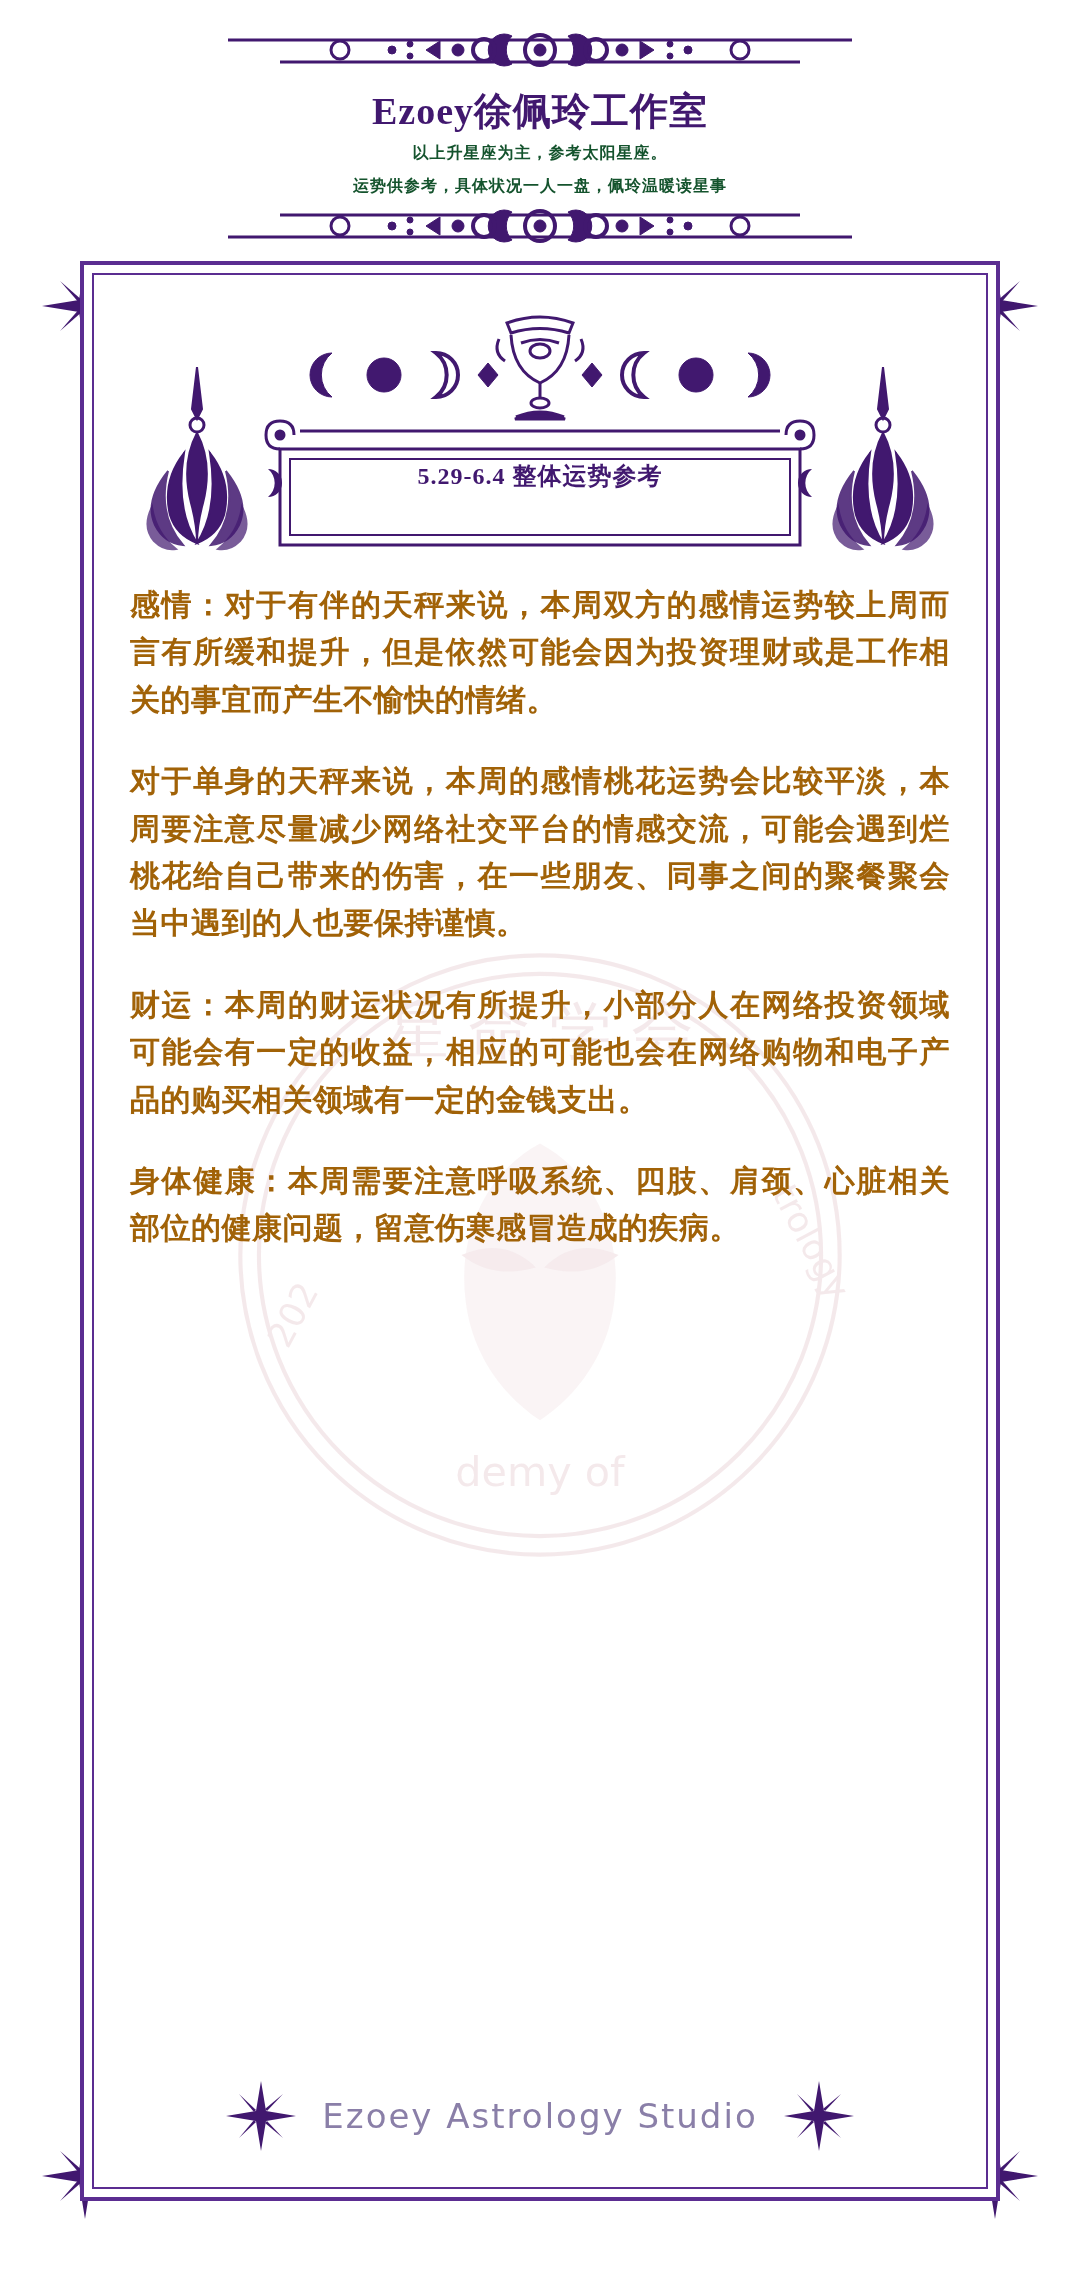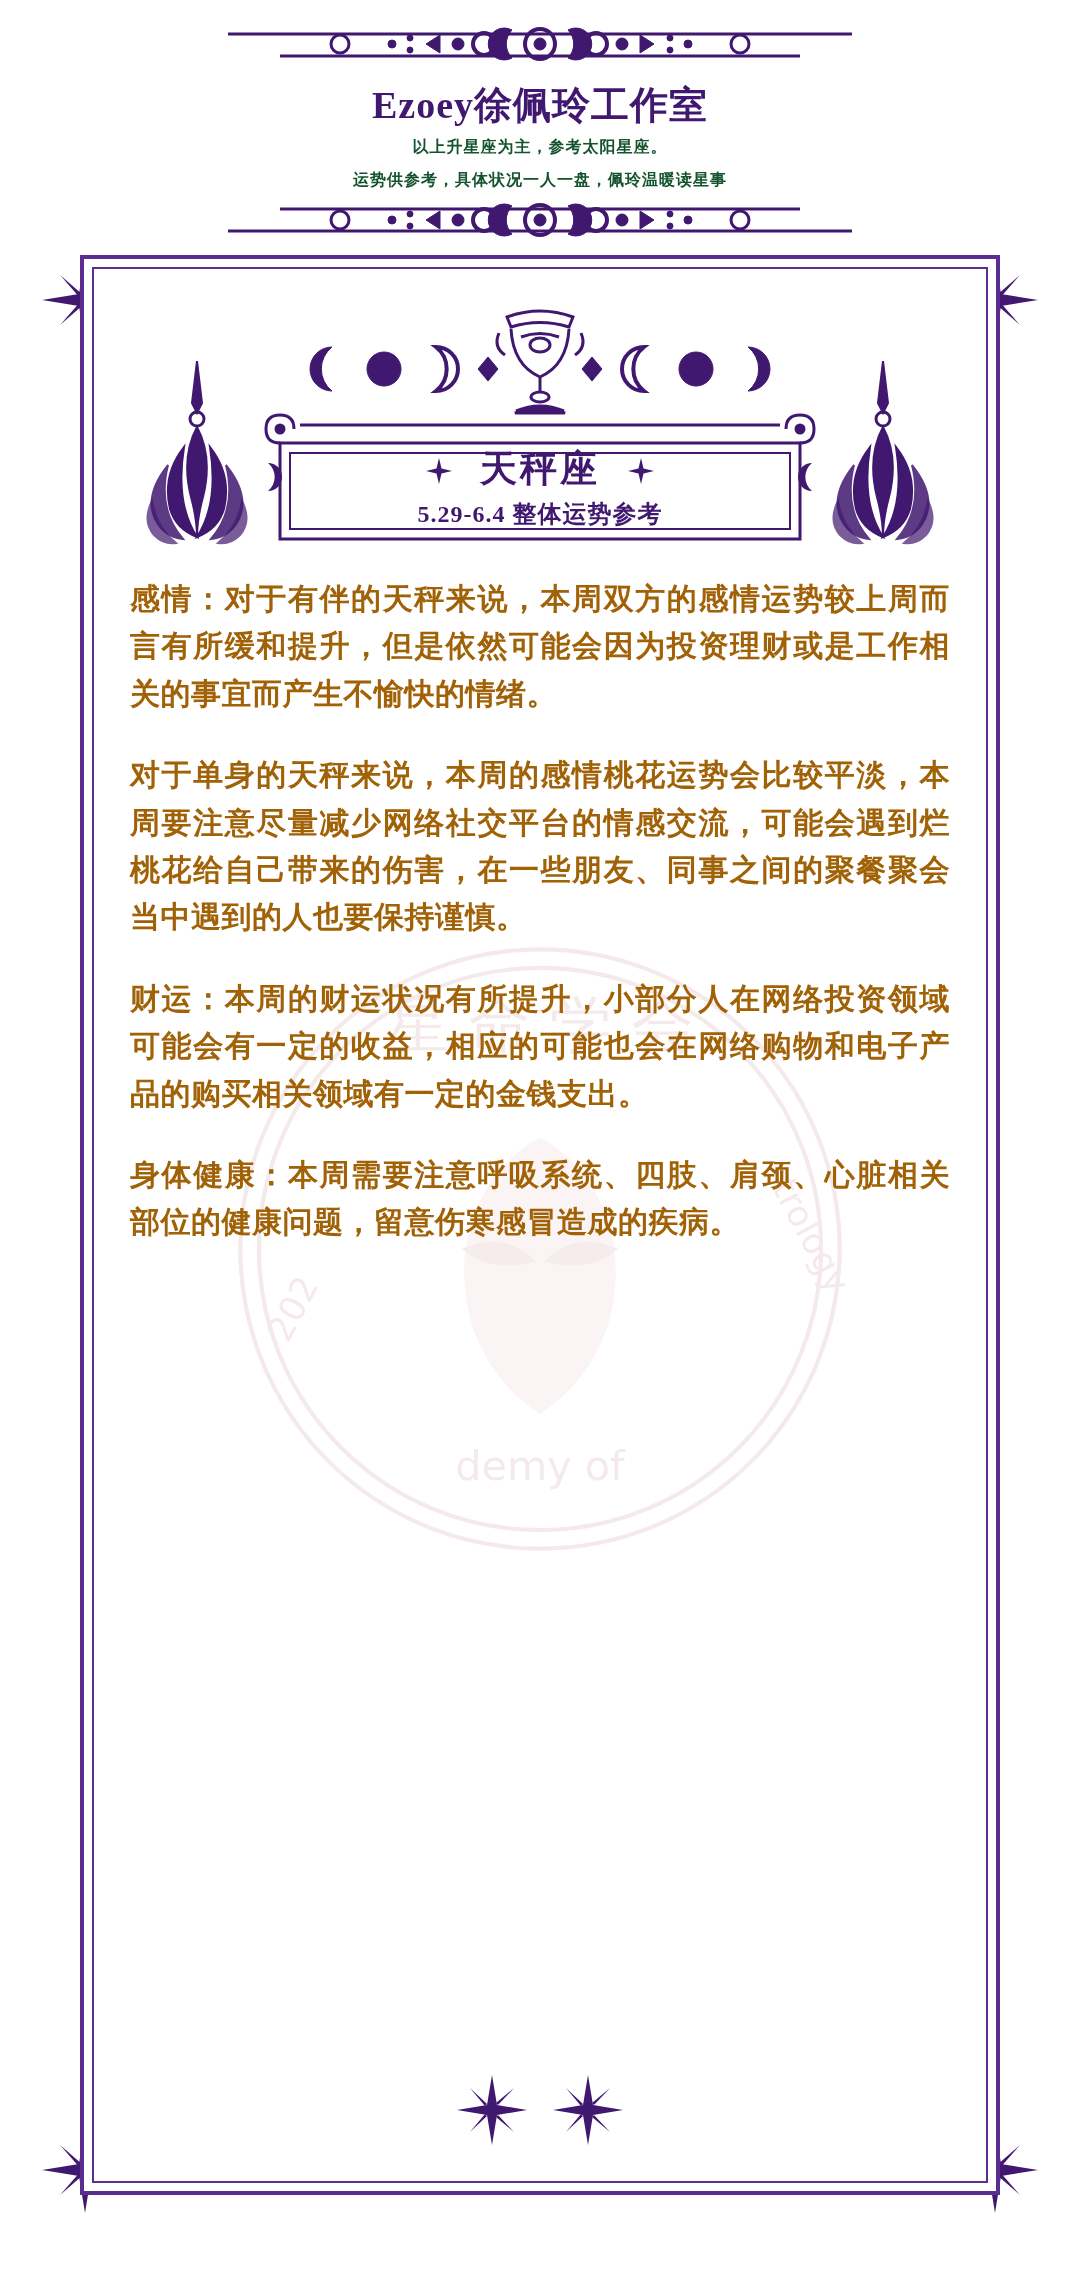--- a/index.html
+++ b/index.html
@@ -13,21 +13,21 @@
     height: 2274px;
     position: relative;
     font-family: "Liberation Serif", "DejaVu Serif", serif;
     color: #4b2080;
     overflow: hidden;
   }
 
   
   .header {
     width: 1080px;
-    padding-top: 22px;
+    padding-top: 28px;
     text-align: center;
   }
   .orn-divider {
     height: 44px;
     display: flex;
     align-items: center;
     justify-content: center;
     margin: 0 auto;
   }
   .orn-divider svg { display: block; }
@@ -384,53 +384,41 @@
             <path d="M30 48 h500 v76 h-500z" stroke-width="2"></path>
             <path d="M20 38 q-14 0 -14 -14 q0 -14 14 -14 q14 0 14 14"></path>
             <path d="M540 38 q14 0 14 -14 q0 -14 -14 -14 q-14 0 -14 14"></path>
             <circle cx="20" cy="24" r="4" fill="#41186f"></circle>
             <circle cx="540" cy="24" r="4" fill="#41186f"></circle>
             <path d="M8 86 a14 14 0 1 0 0 -28 a18 18 0 0 1 0 28z" fill="#41186f" stroke="none"></path>
             <path d="M552 86 a14 14 0 1 1 0 -28 a18 18 0 0 0 0 28z" fill="#41186f" stroke="none"></path>
           </g>
         </svg>
         <div style="position:relative;padding-top:44px;">
-          <div class="sign-name">
-            <span class="sign-star">
-              <svg width="26" height="26" viewBox="0 0 26 26">
-                  <path d="M13 0 L15.5 10.5 L26 13 L15.5 15.5 L13 26 L10.5 15.5 L0 13 L10.5 10.5 Z" fill="#41186f"></path>
-                </svg>
-            </span>
-            <span>天秤座</span>
-            <span class="sign-star">
-              <svg width="26" height="26" viewBox="0 0 26 26">
-                  <path d="M13 0 L15.5 10.5 L26 13 L15.5 15.5 L13 26 L10.5 15.5 L0 13 L10.5 10.5 Z" fill="#41186f"></path>
-                </svg>
-            </span>
-          </div>
           <div class="sign-range">5.29-6.4 整体运势参考</div>
         </div>
       </div>
     </div>
 
     <div class="content">
       <p class="para">感情：对于有伴的天秤来说，本周双方的感情运势较上周而言有所缓和提升，但是依然可能会因为投资理财或是工作相关的事宜而产生不愉快的情绪。</p>
       <p class="para">对于单身的天秤来说，本周的感情桃花运势会比较平淡，本周要注意尽量减少网络社交平台的情感交流，可能会遇到烂桃花给自己带来的伤害，在一些朋友、同事之间的聚餐聚会当中遇到的人也要保持谨慎。</p>
       <p class="para">财运：本周的财运状况有所提升，小部分人在网络投资领域可能会有一定的收益，相应的可能也会在网络购物和电子产品的购买相关领域有一定的金钱支出。</p>
       <p class="para">身体健康：本周需要注意呼吸系统、四肢、肩颈、心脏相关部位的健康问题，留意伤寒感冒造成的疾病。</p>
     </div>
 
     <div class="footer">
       <svg width="70" height="70" viewBox="0 0 70 70">
         <path d="M35 0 L40 30 L70 35 L40 40 L35 70 L30 40 L0 35 L30 30 Z" fill="#41186f"></path>
         <path d="M57 13 L41 30 L39 28 Z" fill="#41186f"></path>
         <path d="M13 13 L30 29 L28 31 Z" fill="#41186f"></path>
         <path d="M57 57 L39 42 L41 40 Z" fill="#41186f"></path>
         <path d="M13 57 L28 39 L30 41 Z" fill="#41186f"></path>
       </svg>
+      <span class="footer-text">Ezoey Astrology Studio</span>
       <svg width="70" height="70" viewBox="0 0 70 70">
         <path d="M35 0 L40 30 L70 35 L40 40 L35 70 L30 40 L0 35 L30 30 Z" fill="#41186f"></path>
         <path d="M57 13 L41 30 L39 28 Z" fill="#41186f"></path>
         <path d="M13 13 L30 29 L28 31 Z" fill="#41186f"></path>
         <path d="M57 57 L39 42 L41 40 Z" fill="#41186f"></path>
         <path d="M13 57 L28 39 L30 41 Z" fill="#41186f"></path>
       </svg>
     </div>
 
   </div>

